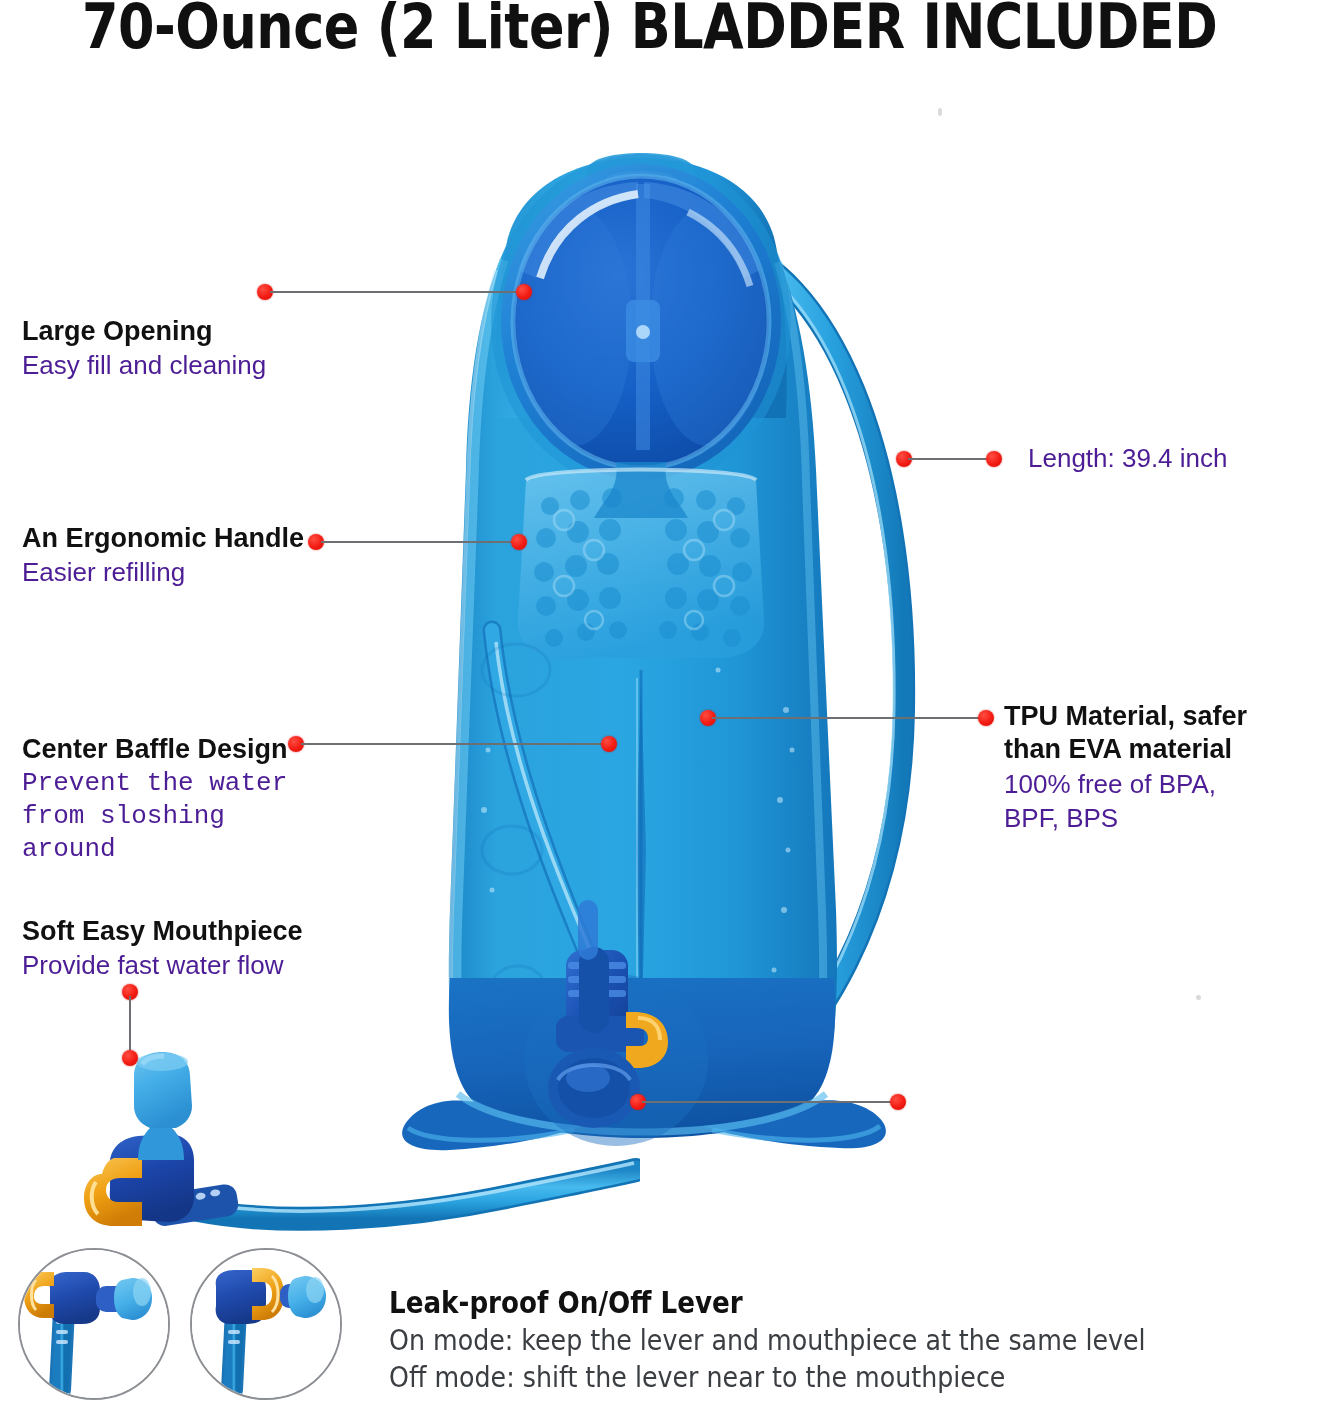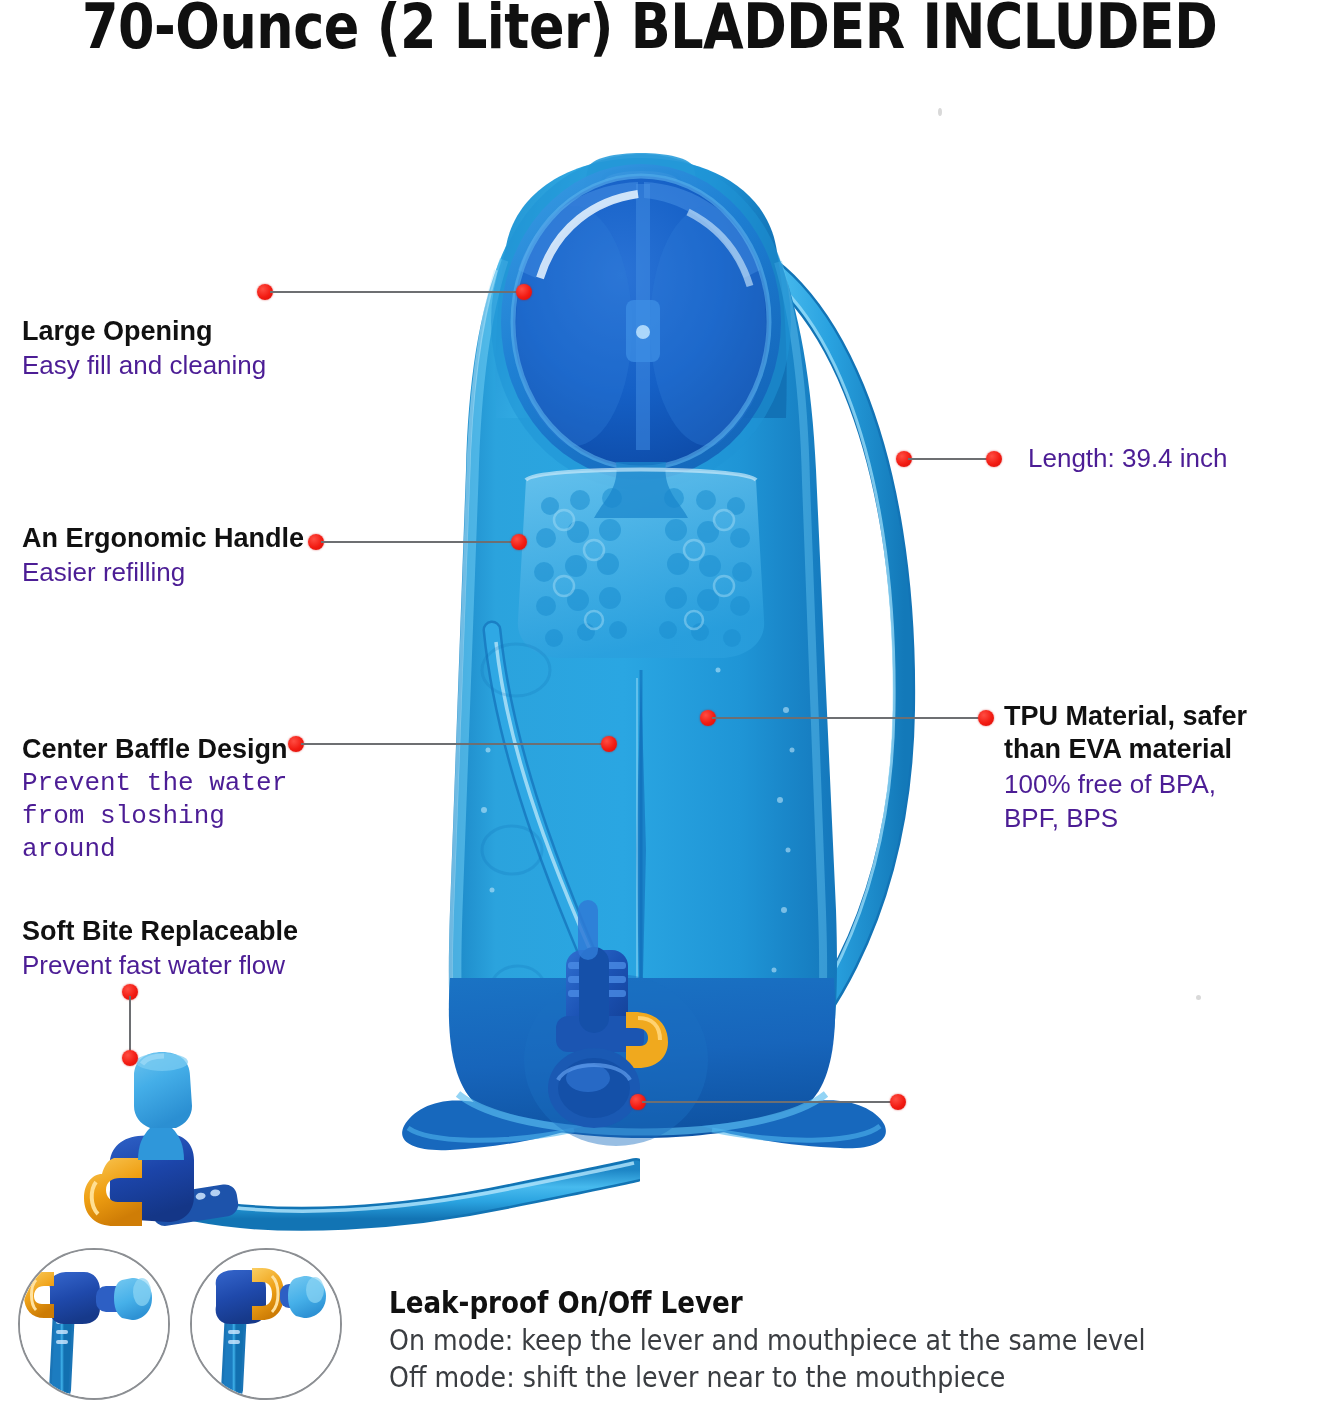--- a/index.html
+++ b/index.html
@@ -374,22 +374,22 @@
 
   <div class="callout" style="left:22px;top:726px;width:330px;margin-top:7px;">
     <div class="hd">Center Baffle Design</div>
     <div class="sub wrap" style="width:300px;font-family:Liberation Mono, monospace;">Prevent the water from sloshing around</div>
   </div>
   <div class="dot" style="left:288px;top:736px;width:16px;height:16px;"></div>
   <div class="leader h" style="left:301px;top:743px;width:308px;"></div>
   <div class="dot" style="left:601px;top:736px;width:16px;height:16px;"></div>
 
   <div class="callout" style="left:22px;top:915px;width:340px;">
-    <div class="hd">Soft Bite Replaceable</div>
-    <div class="sub">Prevent fast water flow</div>
+    <div class="hd">Soft Easy Mouthpiece</div>
+    <div class="sub">Provide fast water flow</div>
   </div>
   <div class="dot" style="left:122px;top:984px;width:16px;height:16px;"></div>
   <div class="leader v" style="left:129px;top:996px;width:2px;height:62px;"></div>
   <div class="dot" style="left:122px;top:1050px;width:16px;height:16px;"></div>
 
   <div class="dot" style="left:896px;top:451px;width:16px;height:16px;"></div>
   <div class="leader h" style="left:908px;top:458px;width:84px;"></div>
   <div class="dot" style="left:986px;top:451px;width:16px;height:16px;"></div>
   <div class="callout" style="left:1008px;top:441px;width:336px;">
     <div class="sub" style="margin-left:20px;">Length: 39.4 inch</div>

